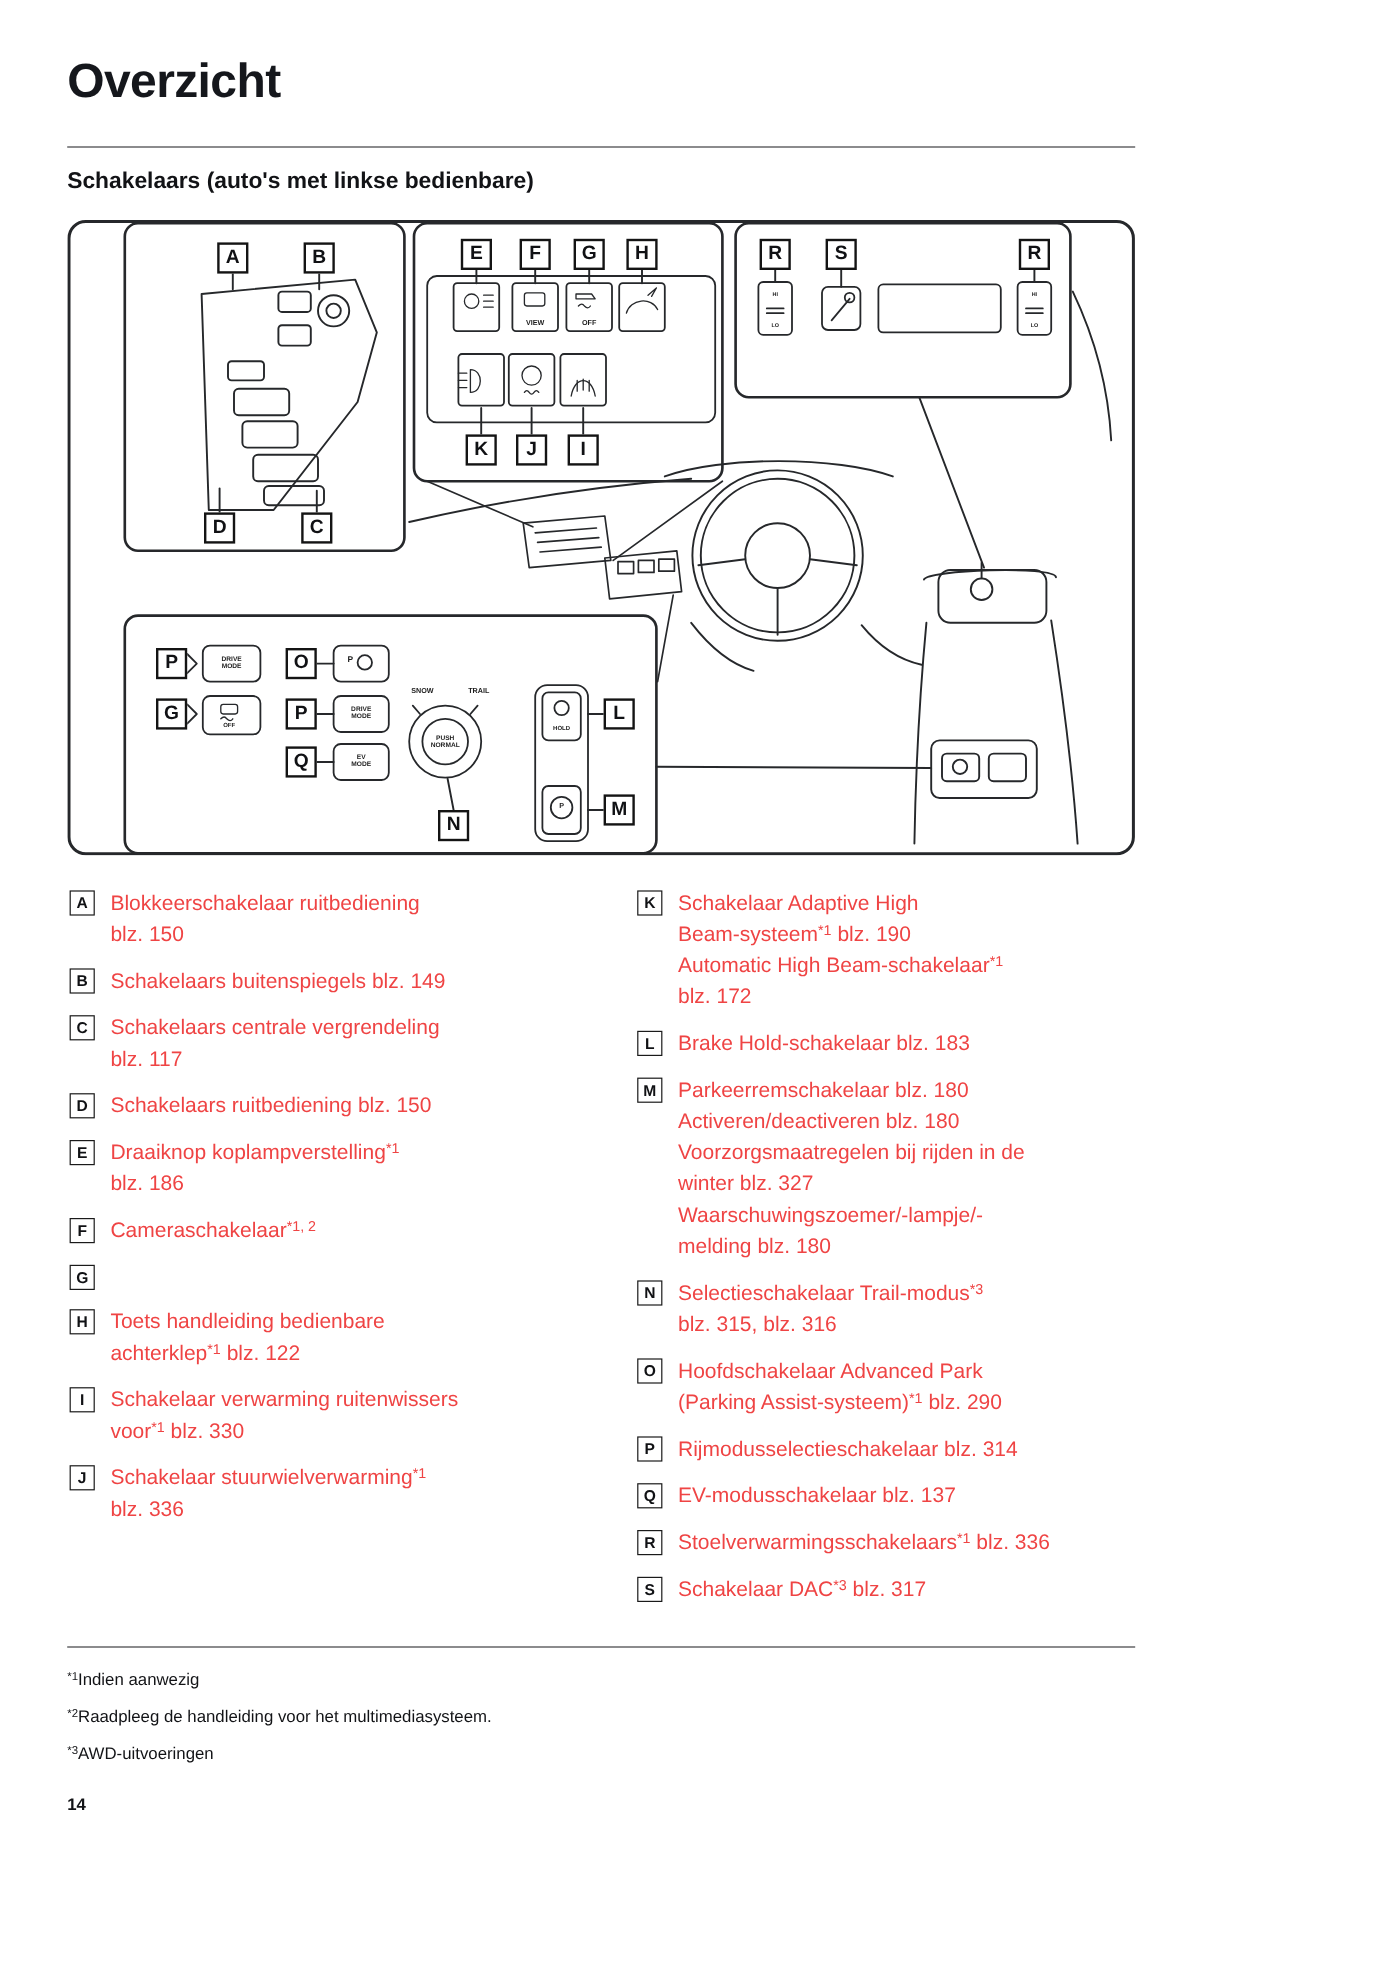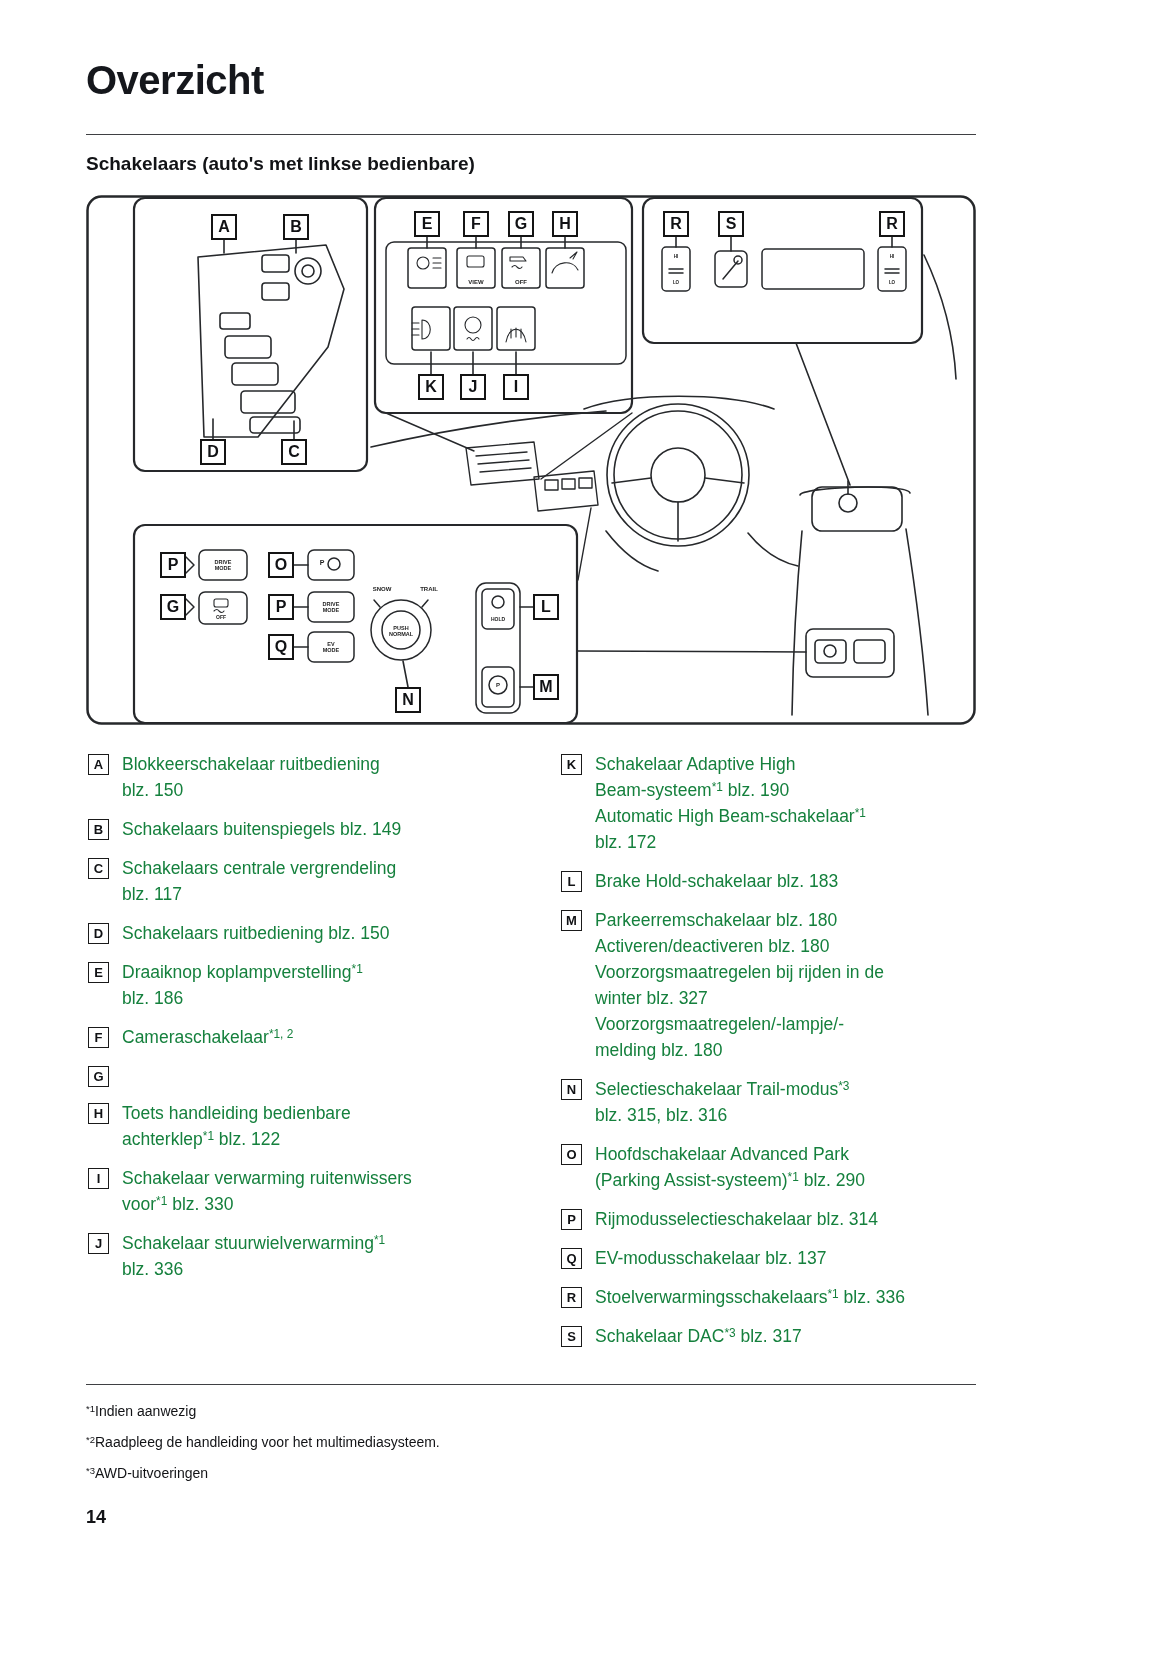--- a/index.html
+++ b/index.html
@@ -1,20 +1,20 @@
 <!DOCTYPE html>
 <html><head>
 <meta charset="utf-8">
 <style>
   html,body{margin:0;padding:0;background:#ffffff;}
   .page{
     position:relative;width:1165px;height:1653px;background:#fff;overflow:hidden;
     font-family:"Liberation Sans",sans-serif;color:#121316;
   }
-  .content{margin-left:86px;width:890px;padding-top:56px;}
+  .content{margin-left:56px;width:890px;padding-top:44px;}
   h1.title{font-size:40px;line-height:48px;margin:0;font-weight:700;color:#15171c;letter-spacing:-0.5px;}
   .rule{border:none;border-top:1.6px solid #3f4043;margin:0;}
   .rule-top{margin-top:30px;}
   .section-heading{font-size:19px;font-weight:700;margin-top:18px;color:#121316;}
   
   .diagram{position:relative;width:890px;height:530px;margin-top:20px;}
   .diagram svg{position:absolute;left:0;top:0;}
   .overlay{position:absolute;left:0;top:0;width:890px;height:530px;}
   .callout{
     position:absolute;width:26px;height:26px;box-sizing:border-box;background:#fff;
@@ -28,27 +28,27 @@
   
   .legend{display:flex;margin-top:26px;font-size:17.5px;line-height:26px;}
   .legend-col-left{width:473px;flex:none;}
   .legend-col-right{flex:1;}
   .legend-item{display:flex;align-items:flex-start;margin-bottom:13px;}
   .key-box{
     flex:none;width:21px;height:21px;box-sizing:border-box;border:1.7px solid #1a1a1a;
     display:flex;align-items:center;justify-content:center;
     font-size:13px;font-weight:700;margin:3px 13px 0 2px;background:#fff;color:#101114;
   }
-  .legend-text{color:#15803d;}
+  .legend-text{color:#ef4444;}
   sup{font-size:68%;line-height:0;vertical-align:baseline;position:relative;top:-0.45em;}
   
   .rule-foot{margin-top:22px;}
   .footnotes{margin-top:18px;font-size:14px;}
   .footnote{margin-bottom:15px;}
-  .page-number{margin-top:26px;font-size:18px;font-weight:700;}
+  .page-number{margin-top:26px;font-size:14px;font-weight:700;}
 </style>
 </head>
 <body>
 
 <div class="page">
   <div class="content">
     <h1 class="title">Overzicht</h1>
     <hr class="rule rule-top">
     <div class="section-heading">Schakelaars (auto's met linkse bedienbare)</div>
 
@@ -332,21 +332,21 @@
               <div>Brake Hold-schakelaar blz. 183</div>
             </div>
           </div>
           <div class="legend-item">
             <span class="key-box">M</span>
             <div class="legend-text">
               <div>Parkeerremschakelaar blz. 180</div>
               <div>Activeren/deactiveren blz. 180</div>
               <div>Voorzorgsmaatregelen bij rijden in de</div>
               <div>winter blz. 327</div>
-              <div>Voorzorgsmaatregelen/-lampje/-</div>
+              <div>Waarschuwingszoemer/-lampje/-</div>
               <div>melding blz. 180</div>
             </div>
           </div>
           <div class="legend-item">
             <span class="key-box">N</span>
             <div class="legend-text">
               <div>Selectieschakelaar Trail-modus<sup>*3</sup></div>
               <div>blz. 315, blz. 316</div>
             </div>
           </div>

